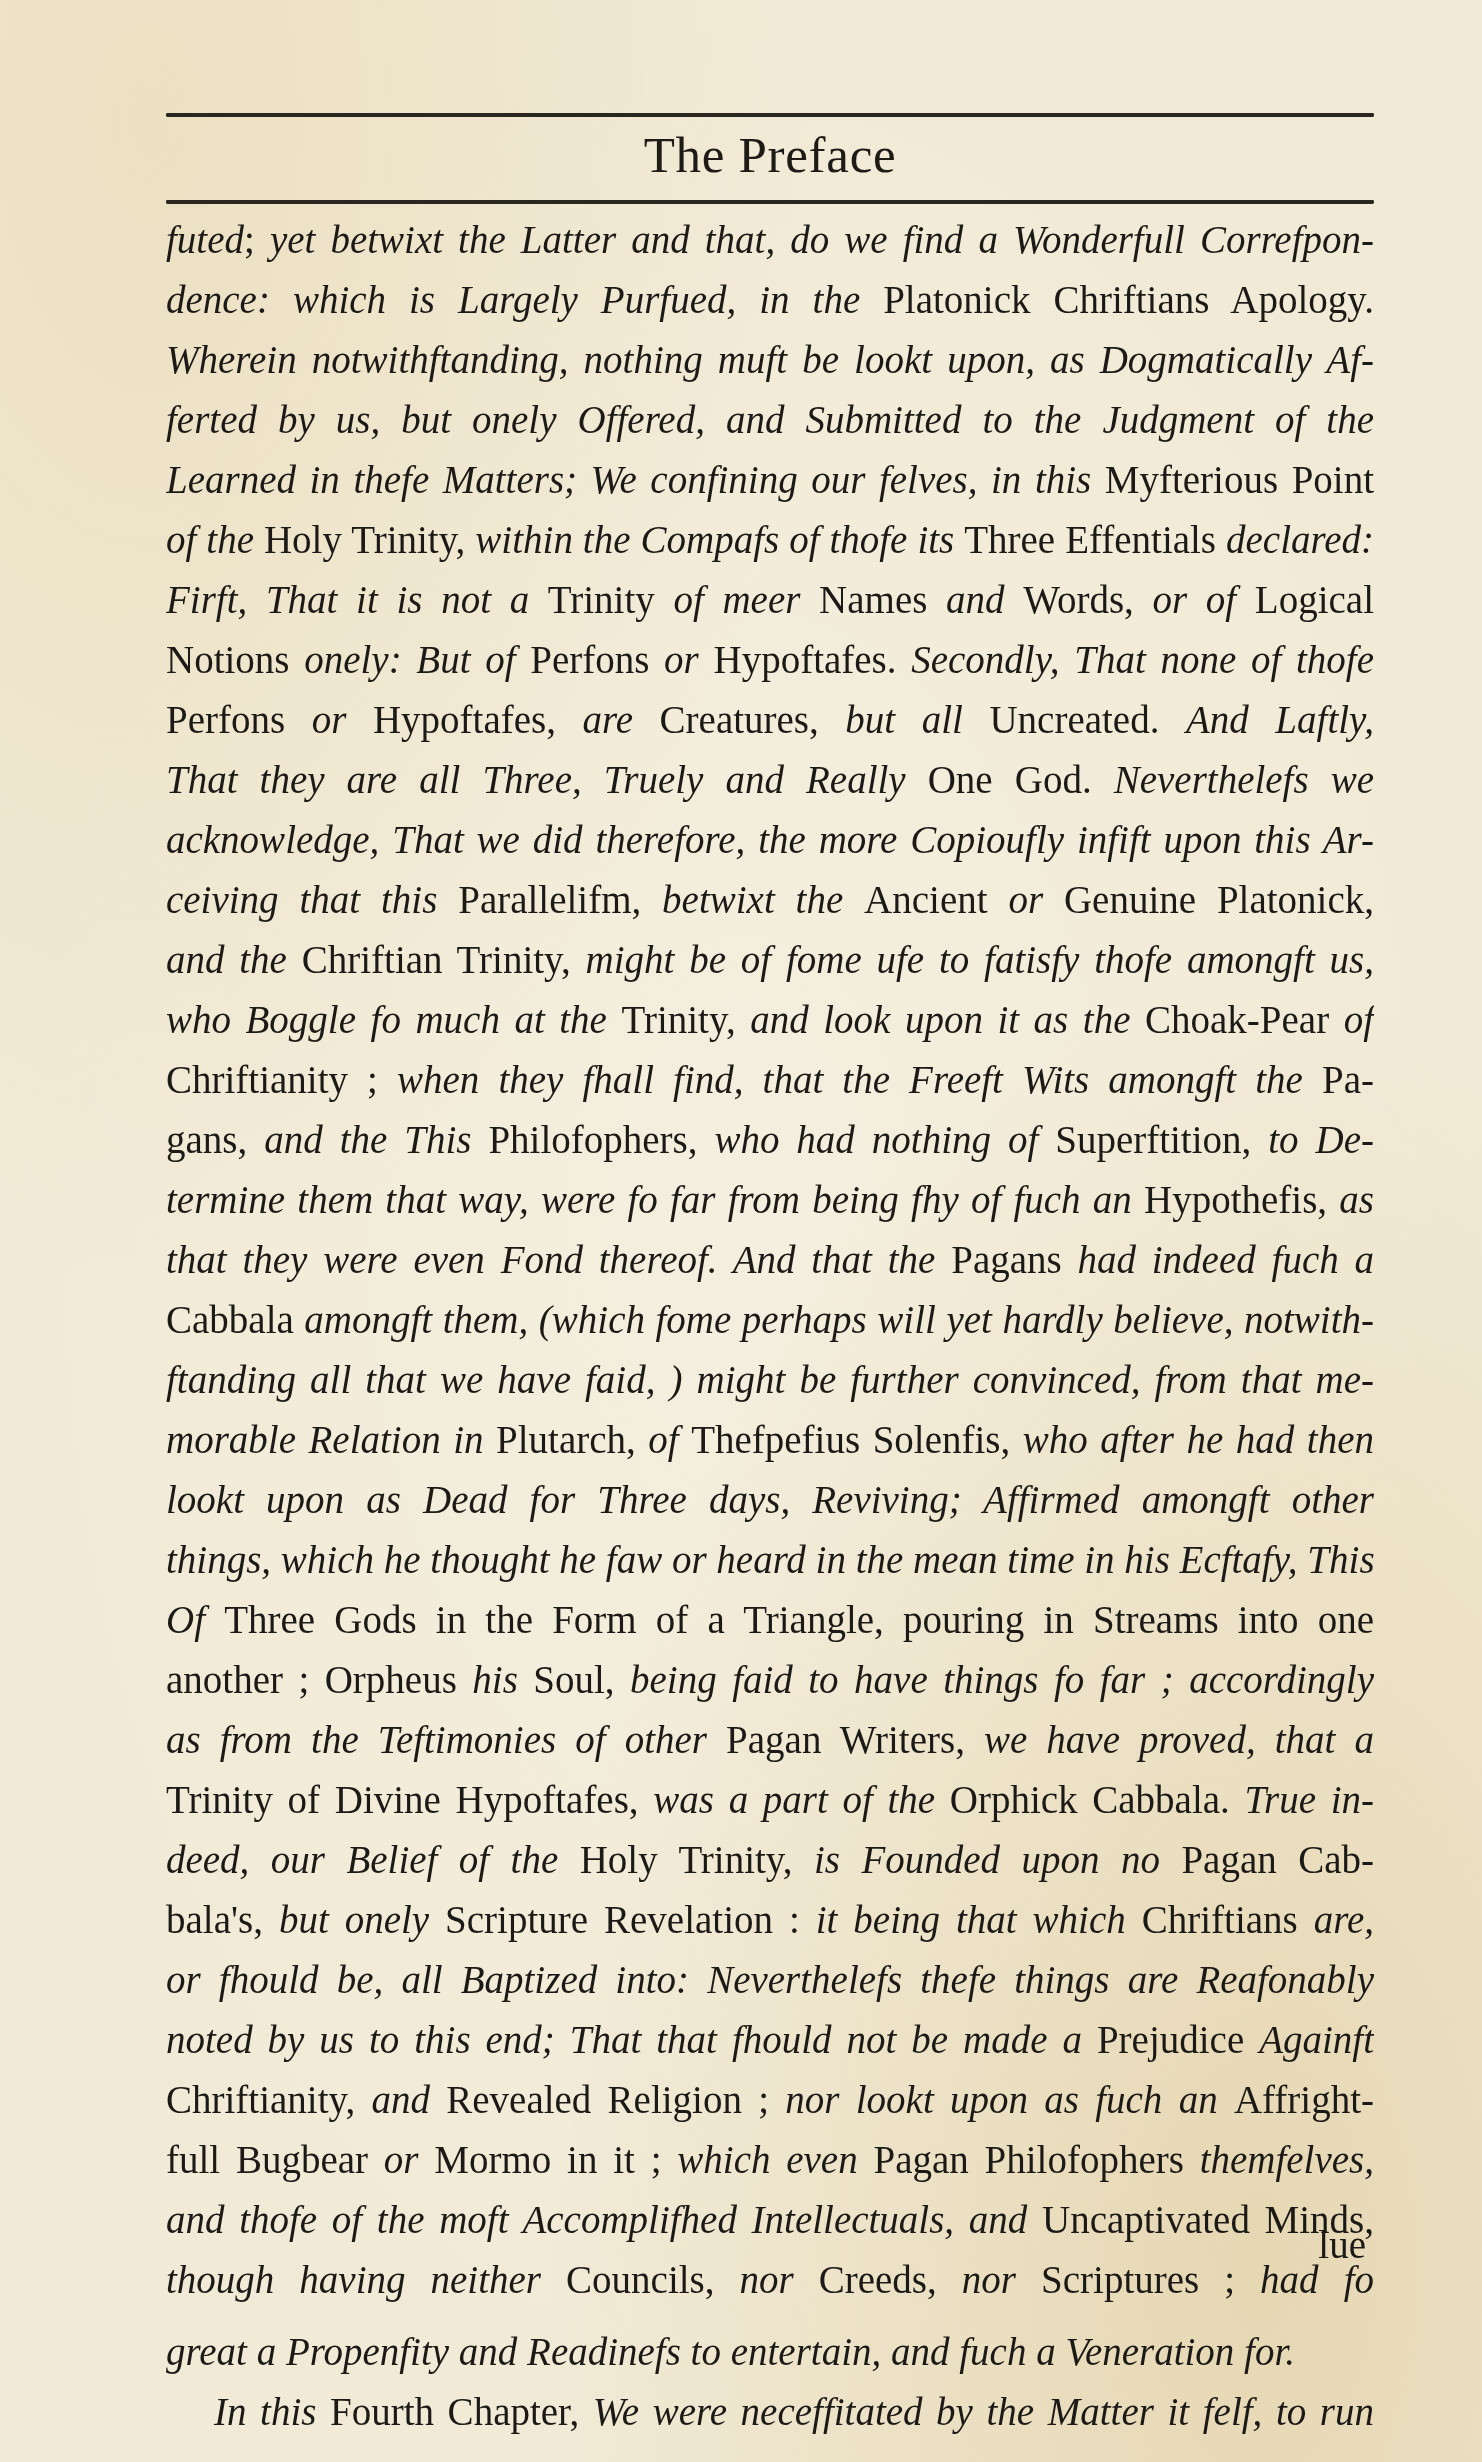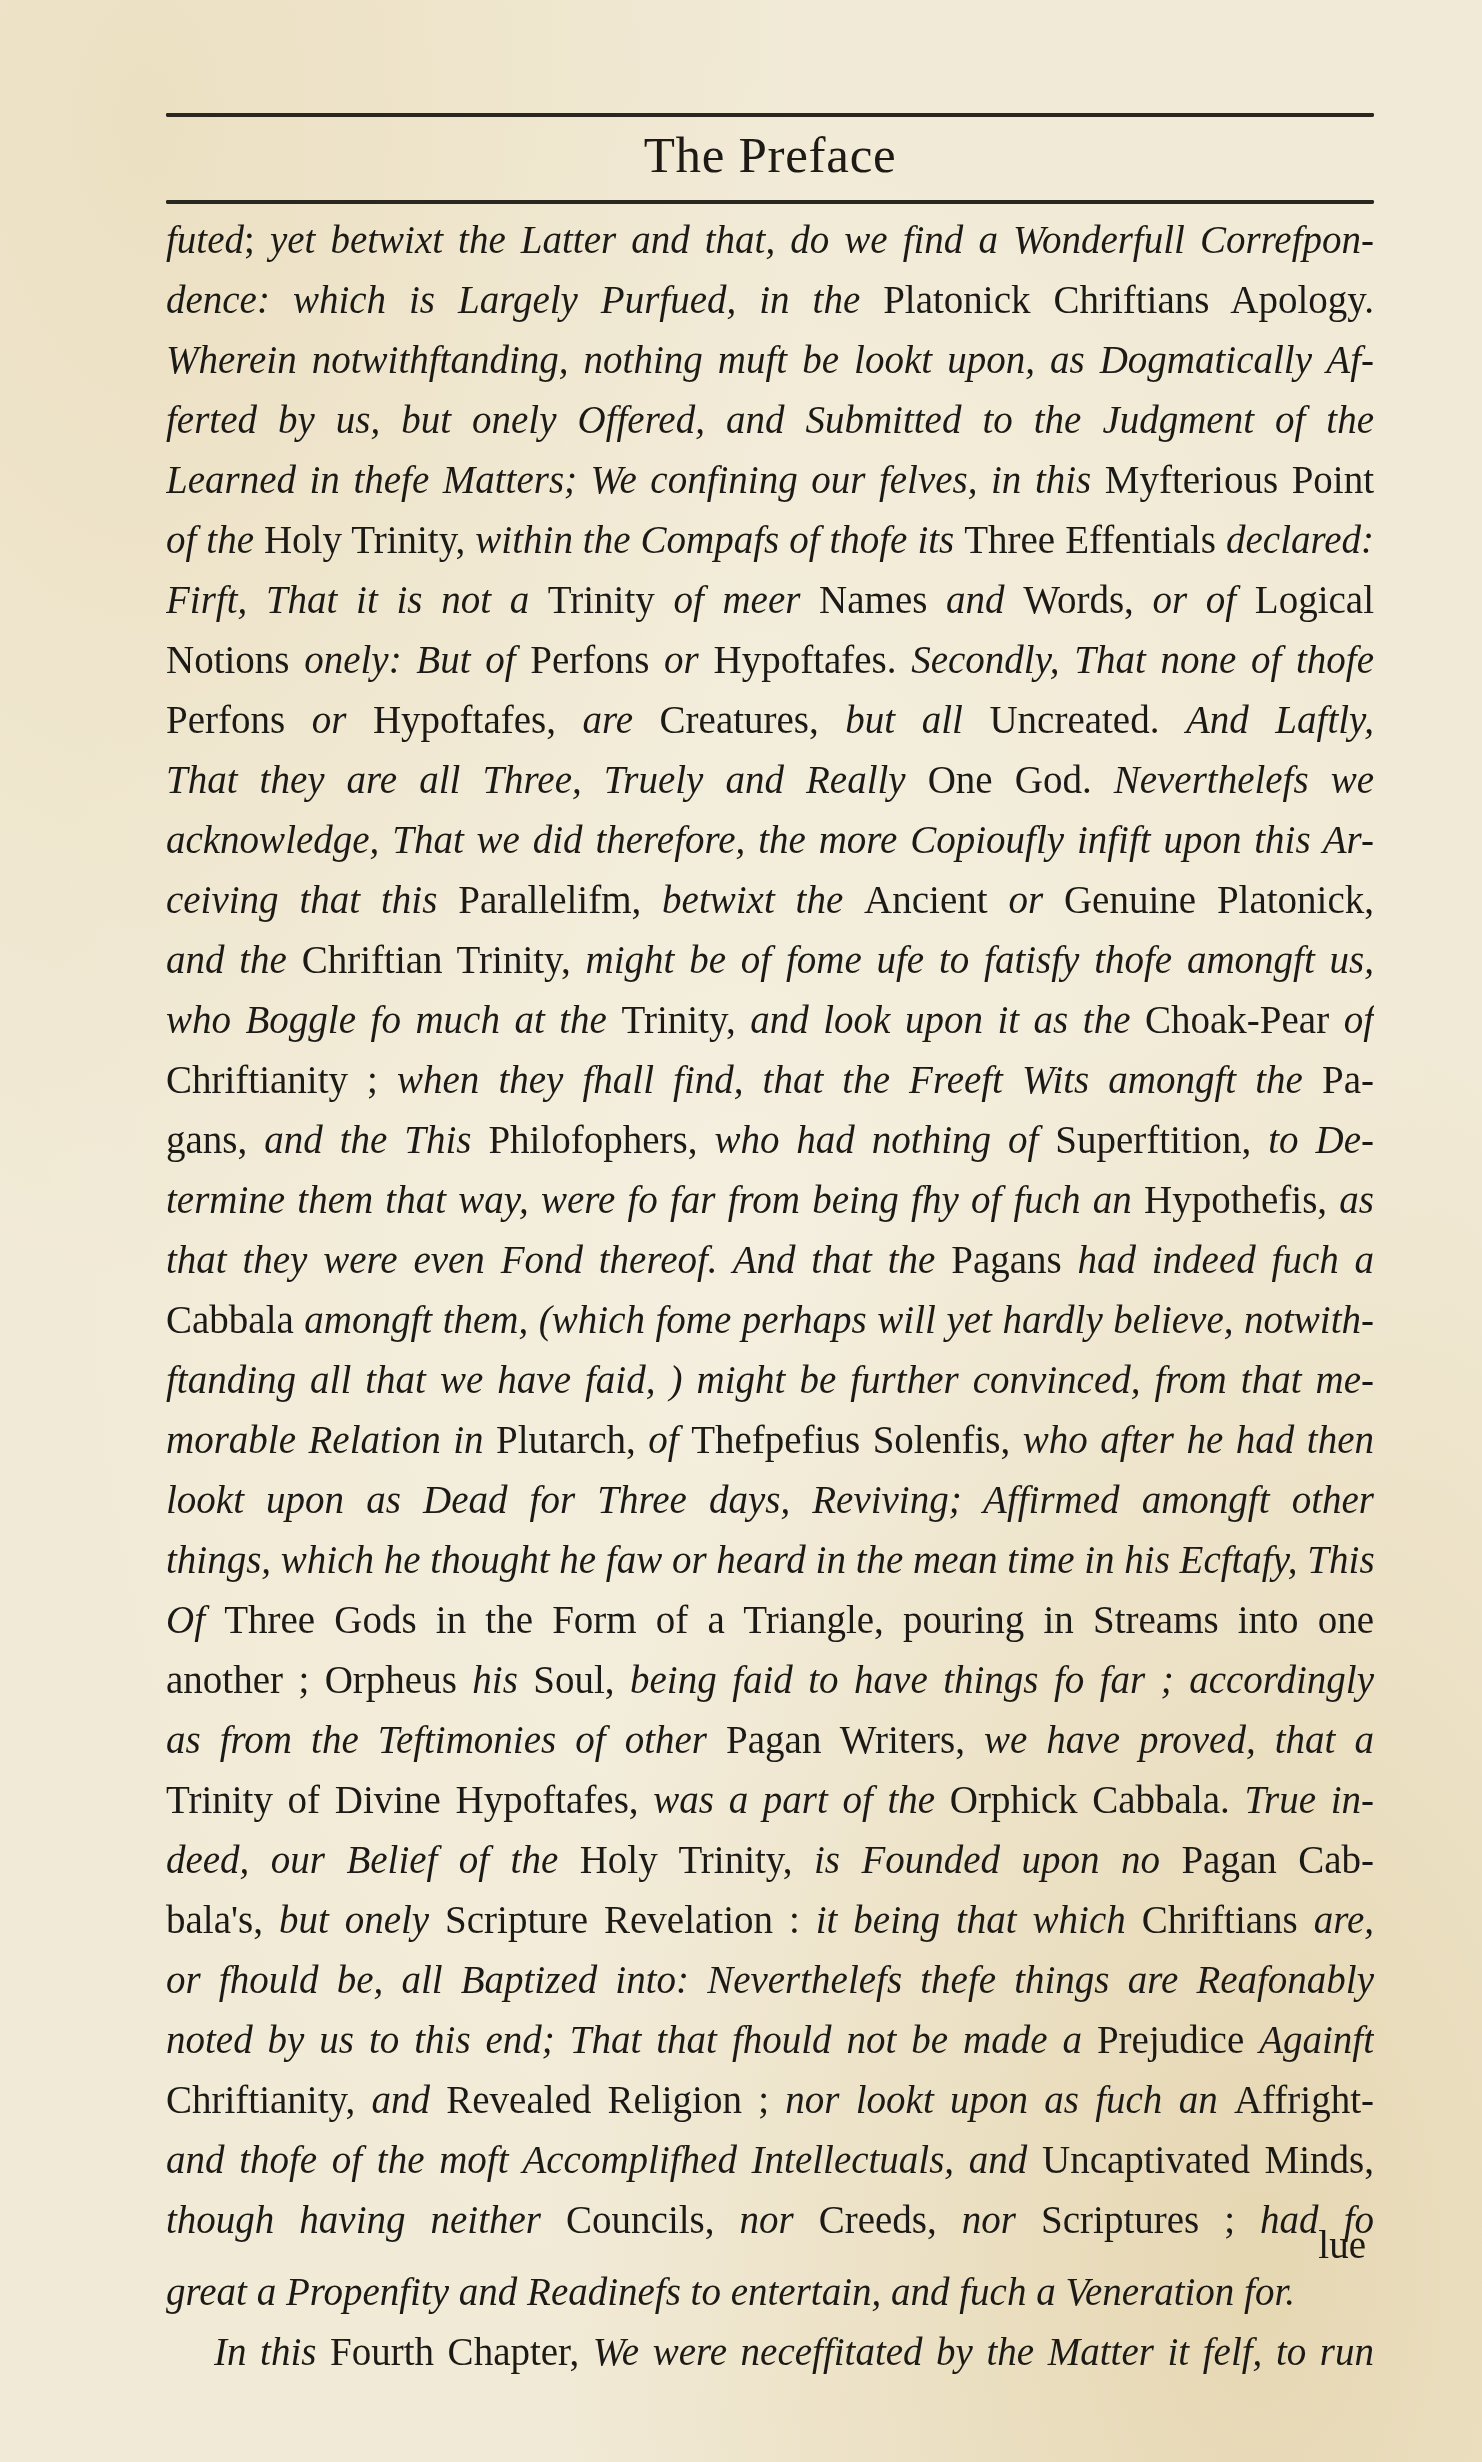--- a/index.html
+++ b/index.html
@@ -111,20 +111,21 @@
       <div class="line"><i>things, which he thought he faw or heard in the mean time in his Ecftafy, This,</i></div>
       <div class="line"><i>Of </i><span>Three Gods in the Form of a Triangle, pouring in Streams into one</span></div>
       <div class="line"><span>another ; Orpheus </span><i>his </i><span>Soul, </span><i>being faid to have things fo far ; accordingly</i></div>
       <div class="line"><i>as from the Teftimonies of other </i><span>Pagan Writers, </span><i>we have proved, that a</i></div>
       <div class="line"><span>Trinity of Divine Hypoftafes, </span><i>was a part of the </i><span>Orphick Cabbala. </span><i>True in-</i></div>
       <div class="line"><i>deed, our Belief of the </i><span>Holy Trinity, </span><i>is Founded upon no </i><span>Pagan Cab-</span></div>
       <div class="line"><span>bala's, </span><i>but onely </i><span>Scripture Revelation : </span><i>it being that which </i><span>Chriftians </span><i>are,</i></div>
       <div class="line"><i>or fhould be, all Baptized into: Neverthelefs thefe things are Reafonably</i></div>
       <div class="line"><i>noted by us to this end; That that fhould not be made a </i><span>Prejudice </span><i>Againft</i></div>
       <div class="line"><span>Chriftianity, </span><i>and </i><span>Revealed Religion ; </span><i>nor lookt upon as fuch an </i><span>Affright-</span></div>
+      <div class="line"><span>full Bugbear </span><i>or </i><span>Mormo in it ; </span><i>which even </i><span>Pagan Philofophers </span><i>themfelves,</i></div>
       <div class="line"><i>and thofe of the moft Accomplifhed Intellectuals, and </i><span>Uncaptivated Minds,</span></div>
       <div class="line"><i>though having neither </i><span>Councils, </span><i>nor </i><span>Creeds, </span><i>nor </i><span>Scriptures ; </span><i>had fo</i></div>
       <div class="line last"><i>great a Propenfity and Readinefs to entertain, and fuch a Veneration for.</i></div>
       <div class="line indent"><i>In this </i><span>Fourth Chapter, </span><i>We were neceffitated by the Matter it felf, to run</i></div>
     </div>
 
   <div class="catchword">lue</div>
 </div>
 
 

